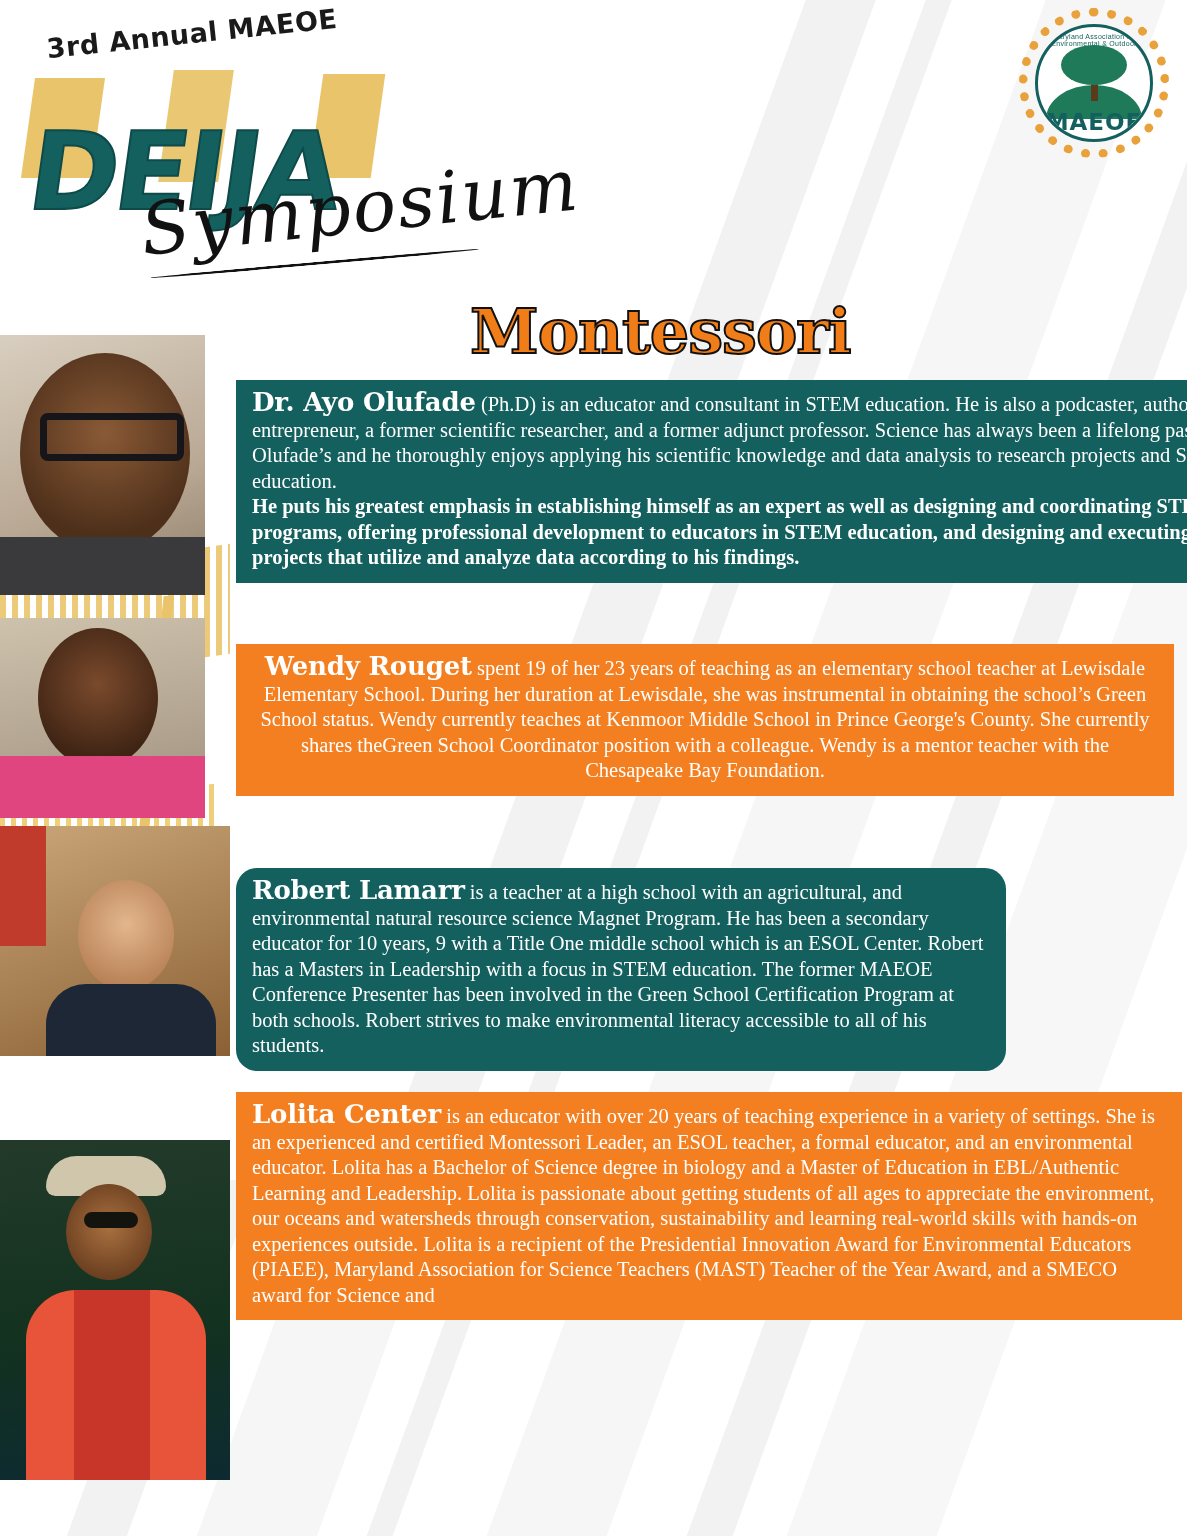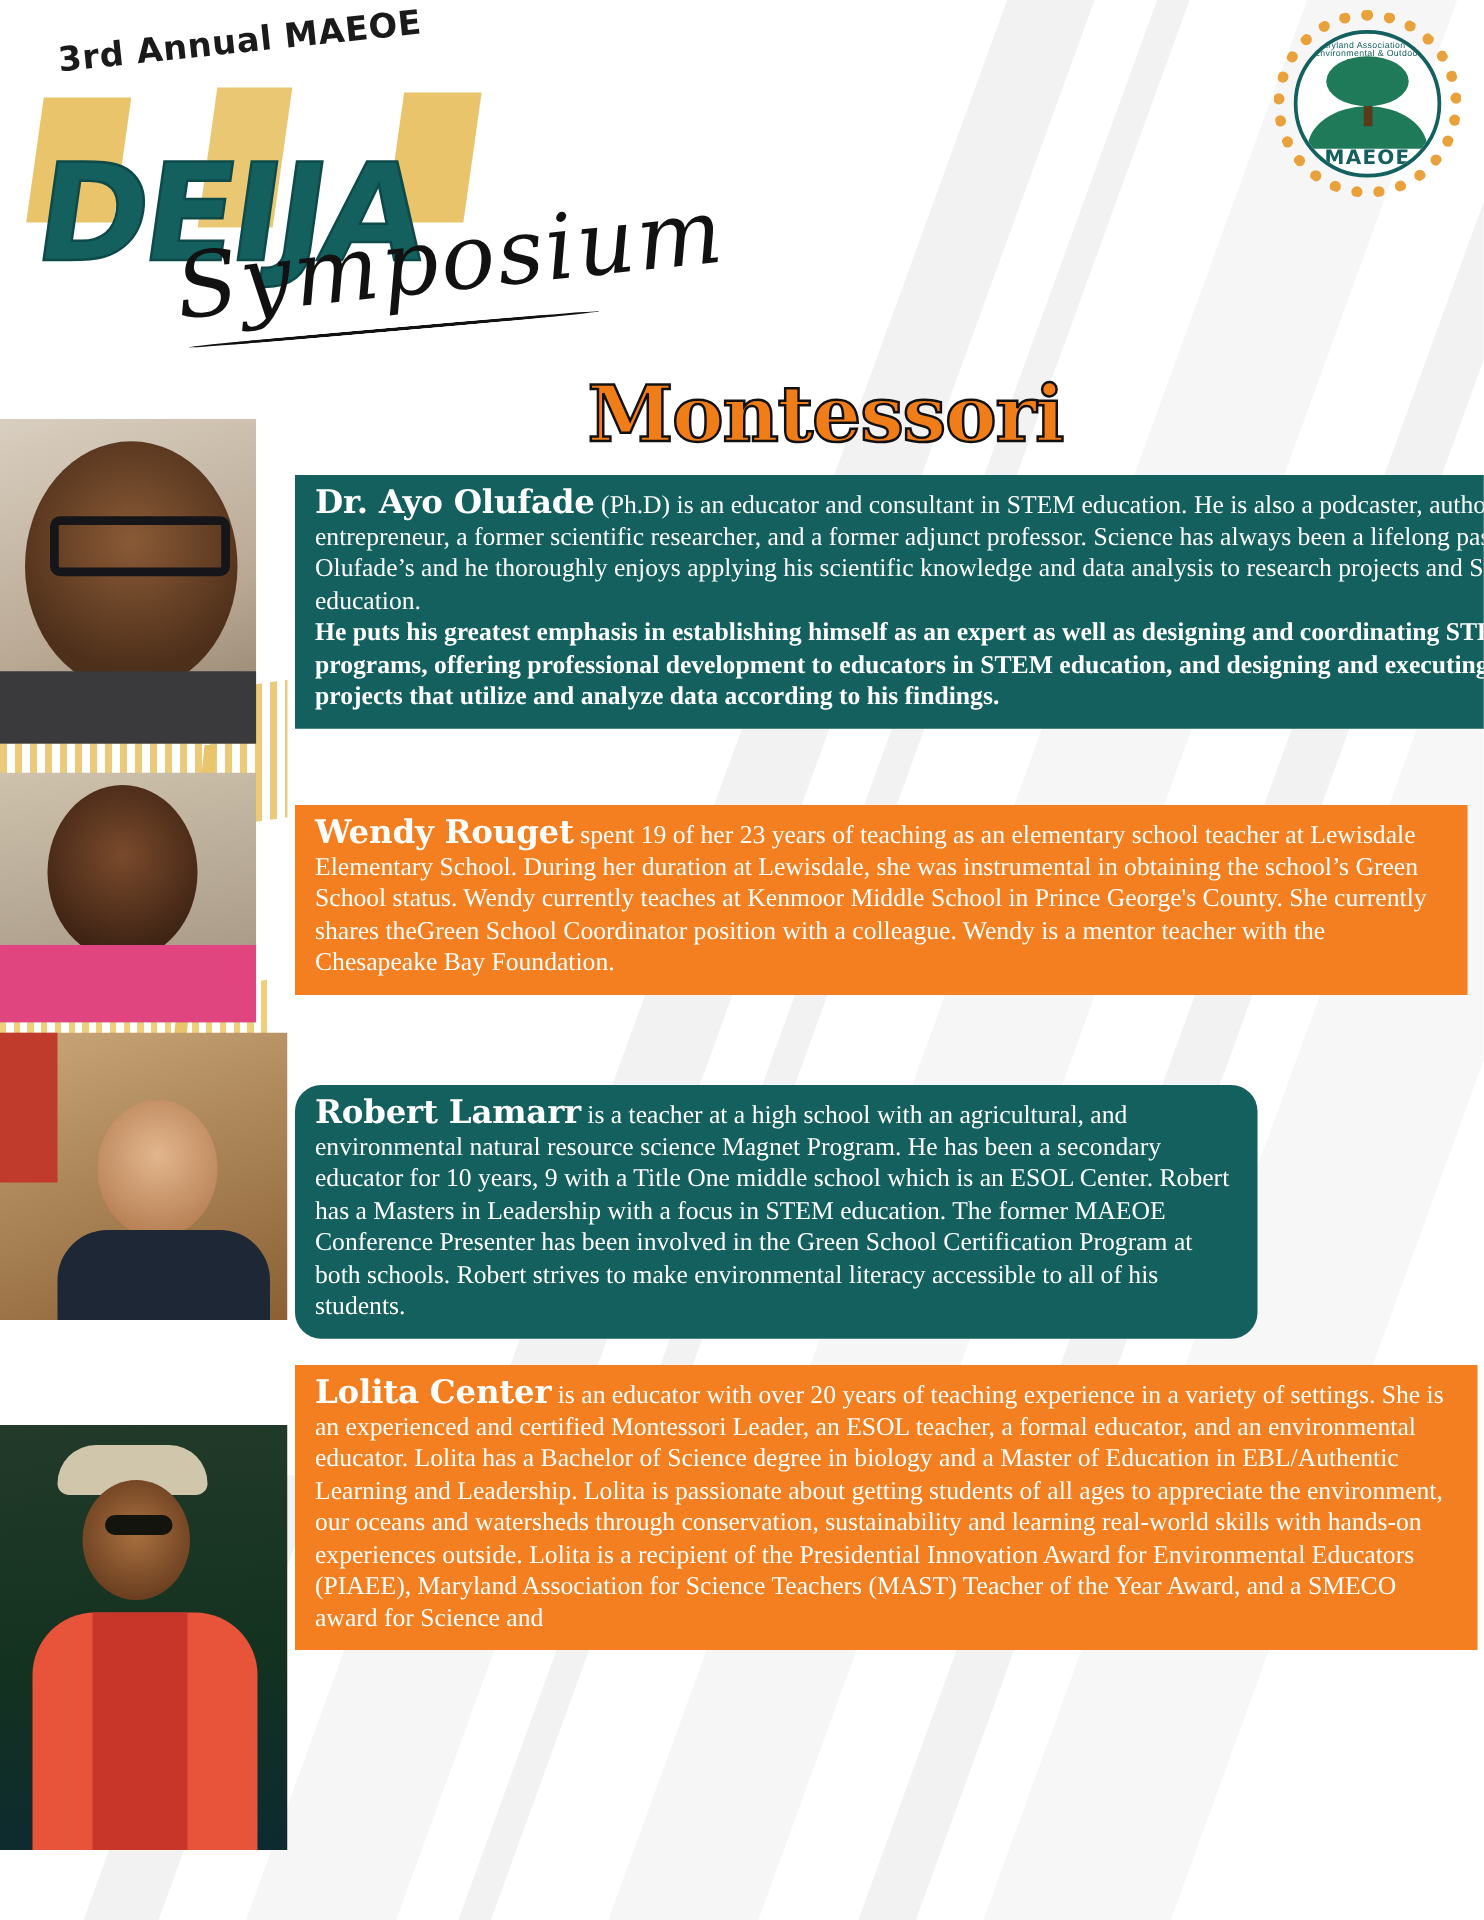--- a/index.html
+++ b/index.html
@@ -149,21 +149,21 @@
     color: #13605f;
     letter-spacing: .3px;
   }
   .logo .word {
     position: absolute;
     left: 0; bottom: 4px;
     width: 100%;
     text-align: center;
     font-family: "DejaVu Sans", sans-serif;
     font-weight: bold;
-    font-size: 16px;
+    font-size: 23px;
     color: #13605f;
     letter-spacing: 1px;
   }
 
   
   .page-title {
     position: absolute;
     left: 470px; top: 295px;
     font-family: "DejaVu Serif", serif;
     font-weight: bold;
@@ -188,21 +188,21 @@
   .bio .nm {
     font-family: "DejaVu Serif", serif;
     font-weight: bold;
     font-size: 26px;
     letter-spacing: -0.2px;
   }
   .bio p { margin: 0; }
   .bio p + p { margin-top: 0px; font-weight: bold; }
 
   #bio-olufade { left: 236px; top: 380px;  width: 1088px; }
-  #bio-rouget  { left: 236px; top: 644px;  width: 938px; }
+  #bio-rouget  { left: 236px; top: 644px;  width: 938px; text-align: center; }
   #bio-lamarr  { left: 236px; top: 868px;  width: 770px; border-radius: 21px; }
   #bio-klorpes { left: 236px; top: 1092px; width: 946px; }
 
   
   .photo {
     position: absolute;
     overflow: hidden;
   }
   .photo .sky   { position:absolute; inset:0; }
   .photo .face  { position:absolute; border-radius:50%; }

